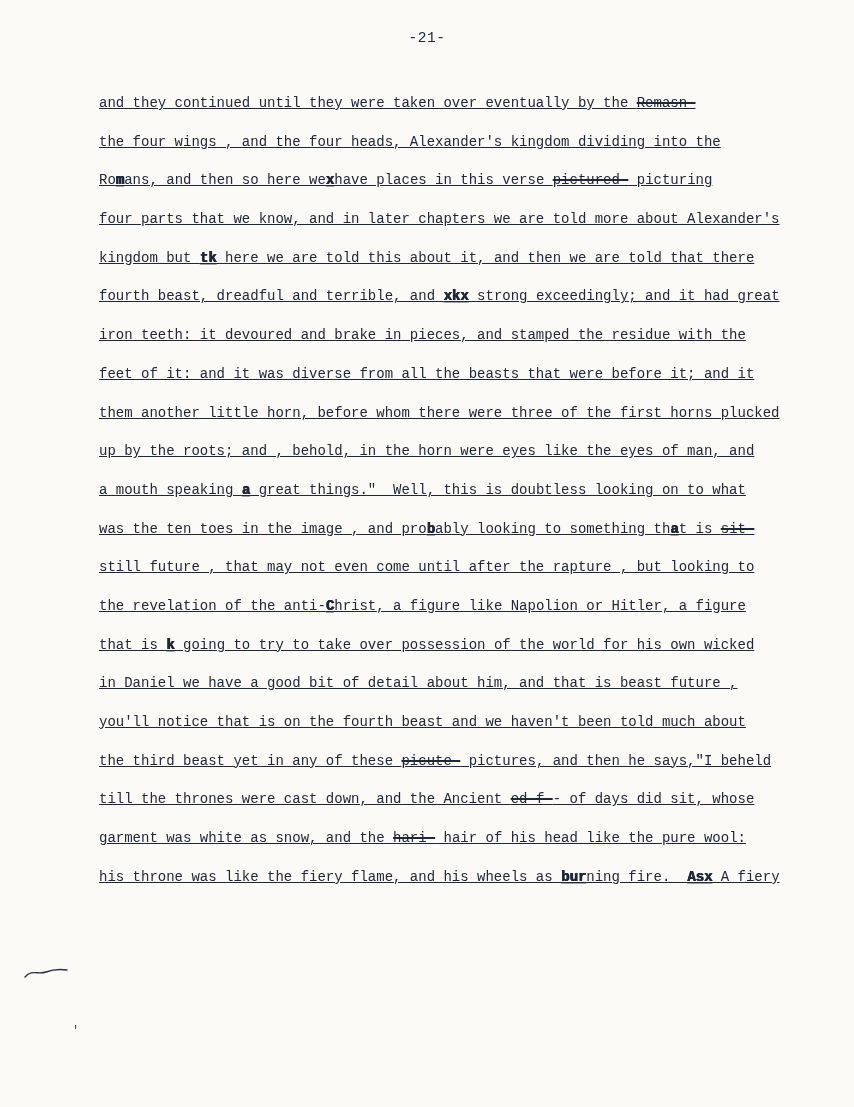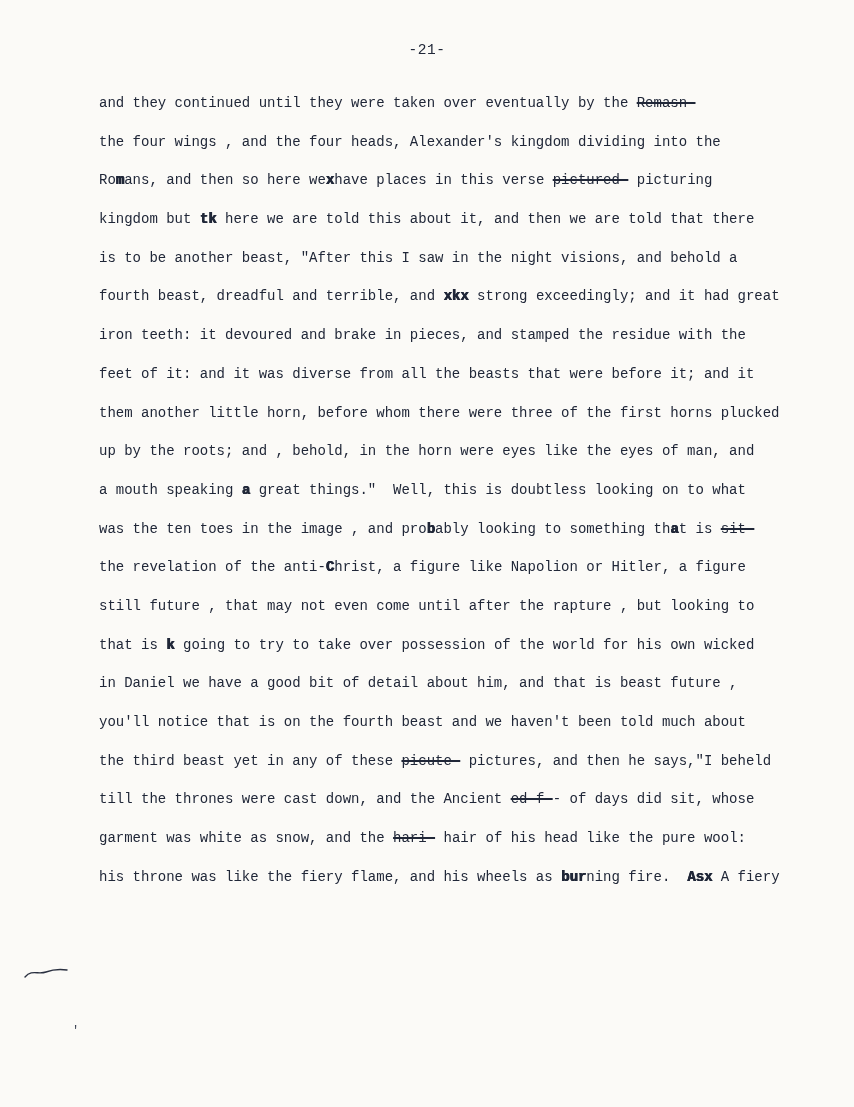--- a/index.html
+++ b/index.html
@@ -5,31 +5,31 @@
   html,body{margin:0;padding:0;}
   body{
     width:854px;height:1107px;
     background:#fbfaf7;
     position:relative;
     overflow:hidden;
     font-family:"Liberation Mono","DejaVu Sans Mono",monospace;
     color:#202738;
   }
   .page-number{
-    position:absolute;top:42px;left:0;width:854px;
+    position:absolute;top:30px;left:0;width:854px;
     text-align:center;
     font-size:14.5px;
     letter-spacing:0.5px;
   }
   .textblock{
     position:absolute;left:99px;top:84px;width:720px;
     font-size:14px;
     line-height:38.7px;
   }
-  .line{white-space:pre;height:38.7px;}
+  .line{white-space:pre;height:38.7px;text-decoration:underline;}
   .strike{
     text-decoration:line-through;
     text-decoration-thickness:1.6px;
   }
   .ov{
     font-weight:700;
     text-shadow:0.7px 0 0 currentColor, 0 0.4px 0 currentColor;
   }
   .margin-squiggle{
     position:absolute;left:22px;top:960px;width:48px;height:26px;
@@ -41,31 +41,31 @@
 </style>
 </head>
 <body>
 
 <div class="page-number">-21-</div>
 
 <div class="textblock">
     <div class="line"><span>and they continued until they were taken over eventually by the </span><span class="strike">Remasn-</span></div>
     <div class="line"><span>the four wings , and the four heads, Alexander's kingdom dividing into the</span></div>
     <div class="line"><span>Ro</span><span class="ov">m</span><span>ans, and then so here we</span><span class="ov">x</span><span>have places in this verse </span><span class="strike">pictured-</span><span> picturing</span></div>
+    <div class="line"><span>four parts that we know, and in later chapters we are told more about Alexander's</span></div>
     <div class="line"><span>kingdom but </span><span class="ov">tk</span><span> here we are told this about it, and then we are told that there</span></div>
-    <div class="line"><span>is to be another beast, "After this I saw in the night visions, and behold a</span></div>
     <div class="line"><span>fourth beast, dreadful and terrible, and </span><span class="ov">xkx</span><span> strong exceedingly; and it had great</span></div>
     <div class="line"><span>iron teeth: it devoured and brake in pieces, and stamped the residue with the</span></div>
     <div class="line"><span>feet of it: and it was diverse from all the beasts that were before it; and it</span></div>
     <div class="line"><span>them another little horn, before whom there were three of the first horns plucked</span></div>
     <div class="line"><span>up by the roots; and , behold, in the horn were eyes like the eyes of man, and</span></div>
     <div class="line"><span>a mouth speaking </span><span class="ov">a</span><span> great things."  Well, this is doubtless looking on to what</span></div>
     <div class="line"><span>was the ten toes in the image , and pro</span><span class="ov">b</span><span>ably looking to something th</span><span class="ov">a</span><span>t is </span><span class="strike">sit-</span></div>
+    <div class="line"><span>still future , that may not even come until after the rapture , but looking to</span></div>
     <div class="line"><span>the revelation of the anti-</span><span class="ov">C</span><span>hrist, a figure like Napolion or Hitler, a figure</span></div>
-    <div class="line"><span>still future , that may not even come until after the rapture , but looking to</span></div>
     <div class="line"><span>that is </span><span class="ov">k</span><span> going to try to take over possession of the world for his own wicked</span></div>
     <div class="line"><span>in Daniel we have a good bit of detail about him, and that is beast future ,</span></div>
     <div class="line"><span>you'll notice that is on the fourth beast and we haven't been told much about</span></div>
     <div class="line"><span>the third beast yet in any of these </span><span class="strike">picute-</span><span> pictures, and then he says,"I beheld</span></div>
     <div class="line"><span>till the thrones were cast down, and the Ancient </span><span class="strike">ed-f-</span><span>- of days did sit, whose</span></div>
     <div class="line"><span>garment was white as snow, and the </span><span class="strike">hari-</span><span> hair of his head like the pure wool:</span></div>
     <div class="line"><span>his throne was like the fiery flame, and his wheels as </span><span class="ov">bur</span><span>ning fire.  </span><span class="ov">Asx</span><span> A fiery</span></div>
   </div>
 
 <svg class="margin-squiggle" viewBox="0 0 48 26" fill="none" xmlns="http://www.w3.org/2000/svg">

